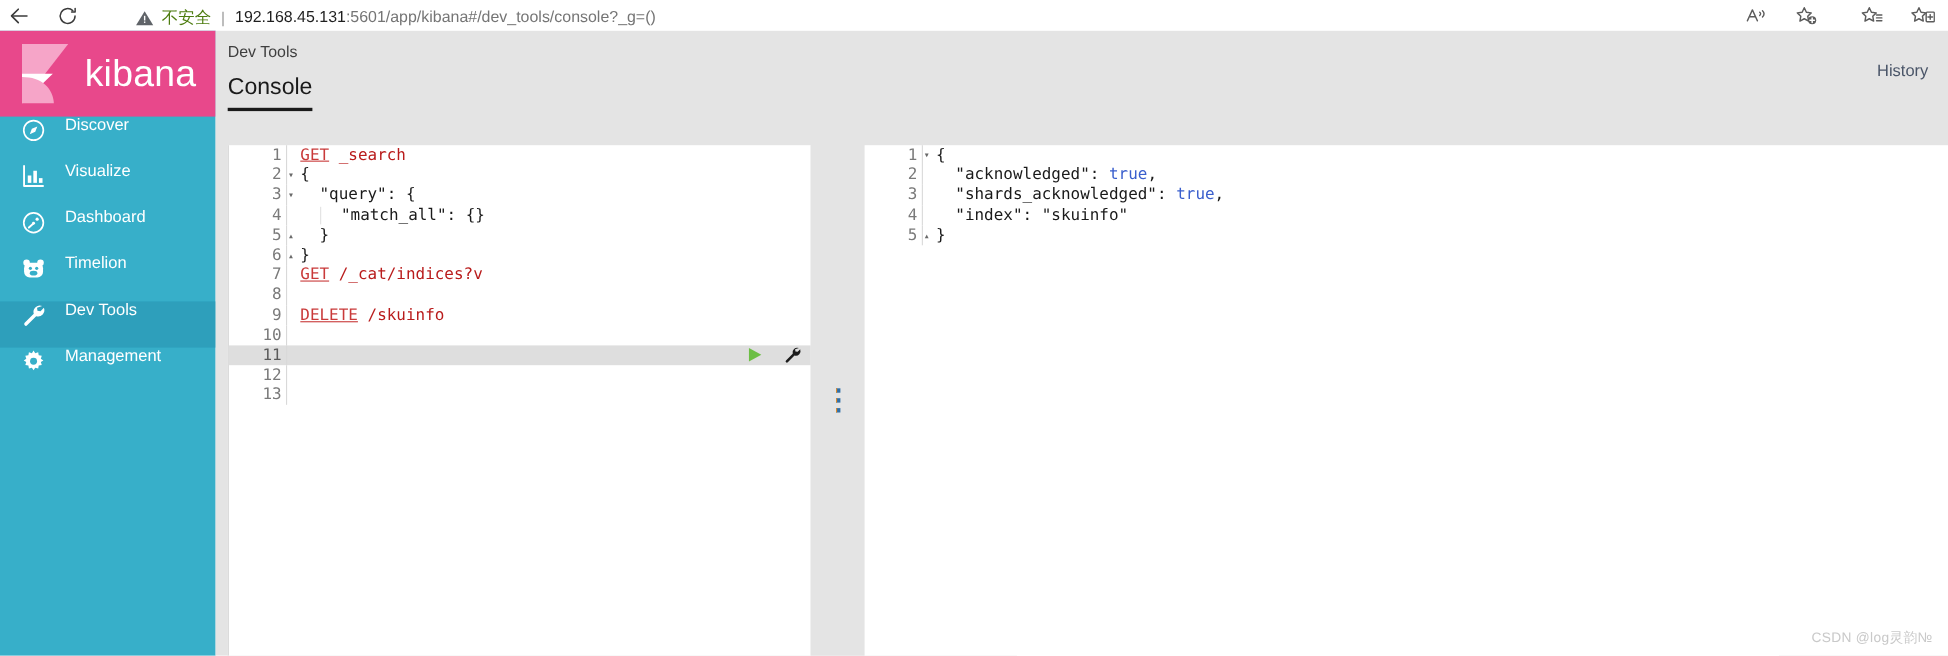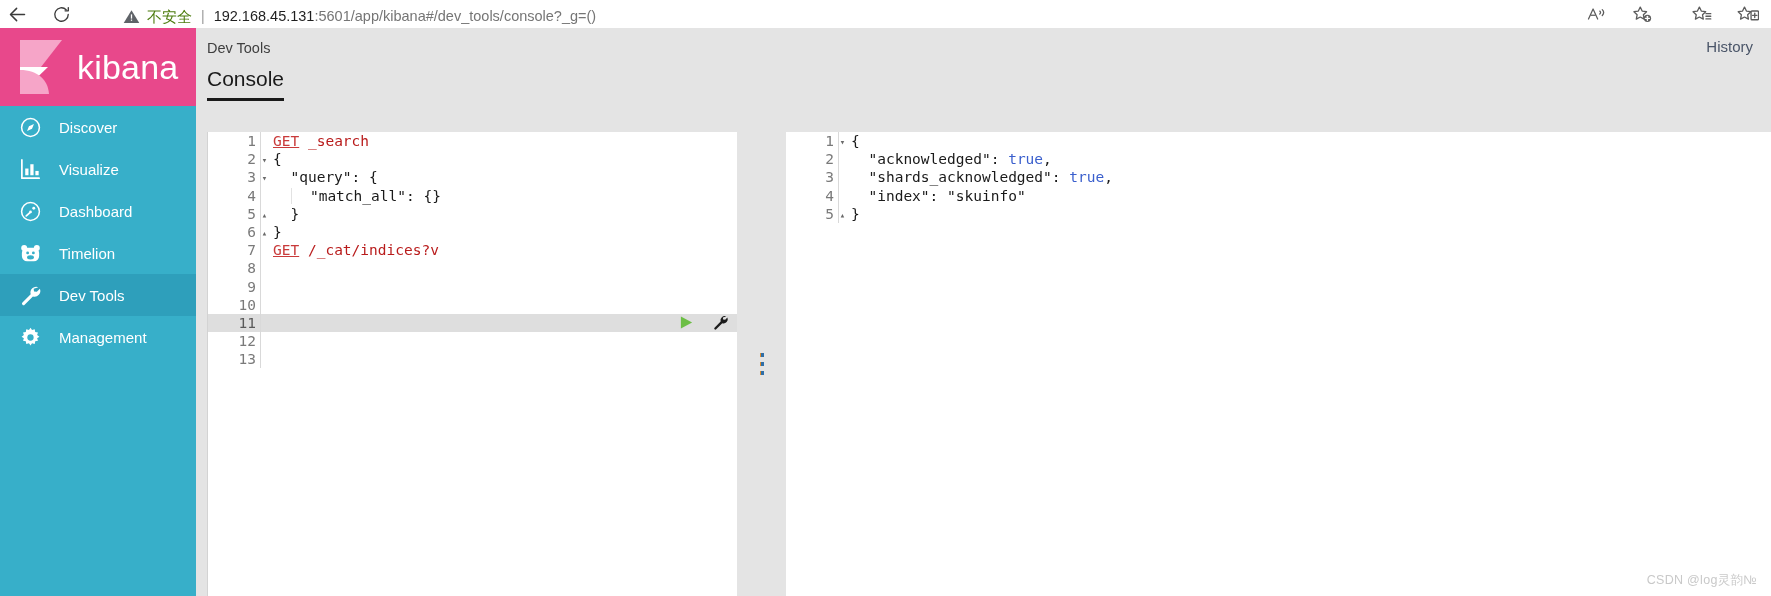--- a/index.html
+++ b/index.html
@@ -66,21 +66,21 @@
   .logo-block {
     height: 78px; background: #E8488B;
     display: flex; align-items: center; padding-left: 18px;
   }
   .logo-mark { width: 48px; height: 54px; flex: none; }
   .logo-text {
     color: #ffffff; font-size: 34px; letter-spacing: 0.2px;
     margin-left: 11px; font-weight: 400;
   }
   .nav-item {
-    height: 42px; display: flex; align-items: center; padding-left: 18px;
+    height: 42px; display: flex; padding-left: 18px;
     color: #ffffff; font-size: 15px; cursor: pointer;
   }
   .nav-item.active { background: #2E9FBB; }
   .nav-icon {
     width: 25px; height: 25px; margin-right: 16px; flex: none;
     display: flex; align-items: center; justify-content: center;
   }
   .nav-icon svg { display: block; }
   .nav-label { line-height: 1; }
 
@@ -89,21 +89,21 @@
     position: absolute; top: 0; left: 196px; width: 1575px; height: 568px;
     background: #E4E4E4;
   }
   .content-head {
     position: relative; height: 80px; padding: 10px 18px 0 11px;
   }
   .breadcrumb {
     font-size: 14.5px; color: #3f3f3f; line-height: 20px;
   }
   .history-link {
-    position: absolute; right: 18px; top: 10px;
+    position: absolute; right: 18px; top: 28px;
     font-size: 15px; color: #4a5568; cursor: pointer;
   }
   .tabs { position: absolute; left: 11px; top: 39px; }
   .tab {
     font-size: 21px; color: #1a1a1a; padding-bottom: 7px;
     border-bottom: 3px solid #1a1a1a; cursor: pointer;
   }
 
   
   .panes {
@@ -381,20 +381,21 @@
 
           <div class="code-row">
             <div class="gutter">8</div>
             <div class="gut-sep"></div>
             <div class="src"></div>
           </div>
 
           <div class="code-row">
             <div class="gutter">9</div>
             <div class="gut-sep"></div>
+            <div class="src"><span class="kw">DELETE</span> <span class="path">/skuinfo</span></div>
           </div>
 
           <div class="code-row">
             <div class="gutter">10</div>
             <div class="gut-sep"></div>
             <div class="src"></div>
           </div>
 
           <div class="code-row row-active" style="position:relative">
             <div class="gutter">11</div>

